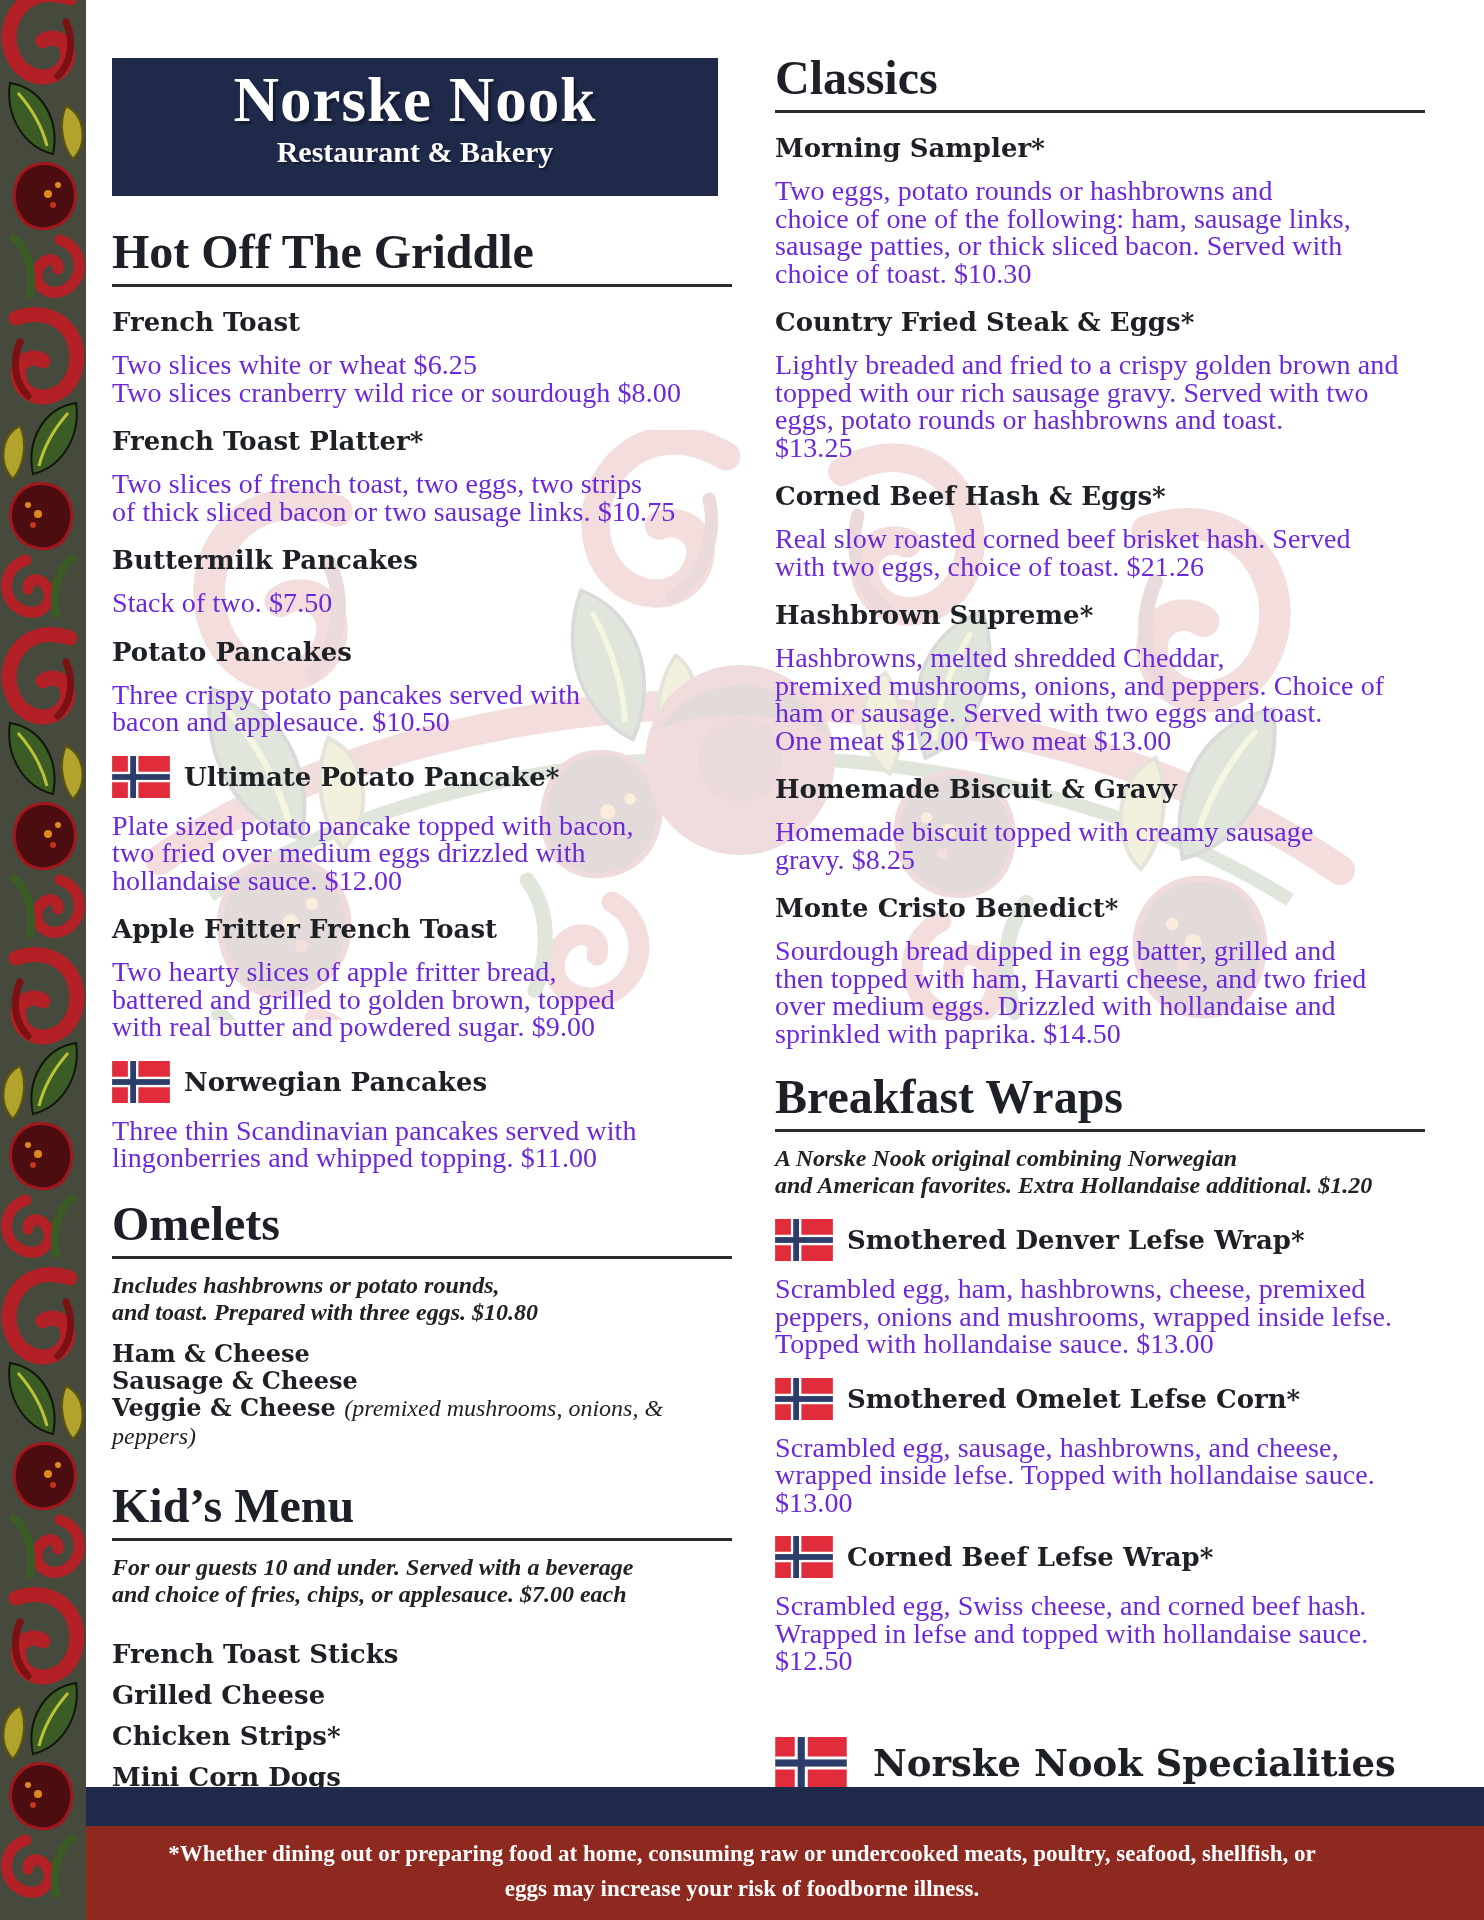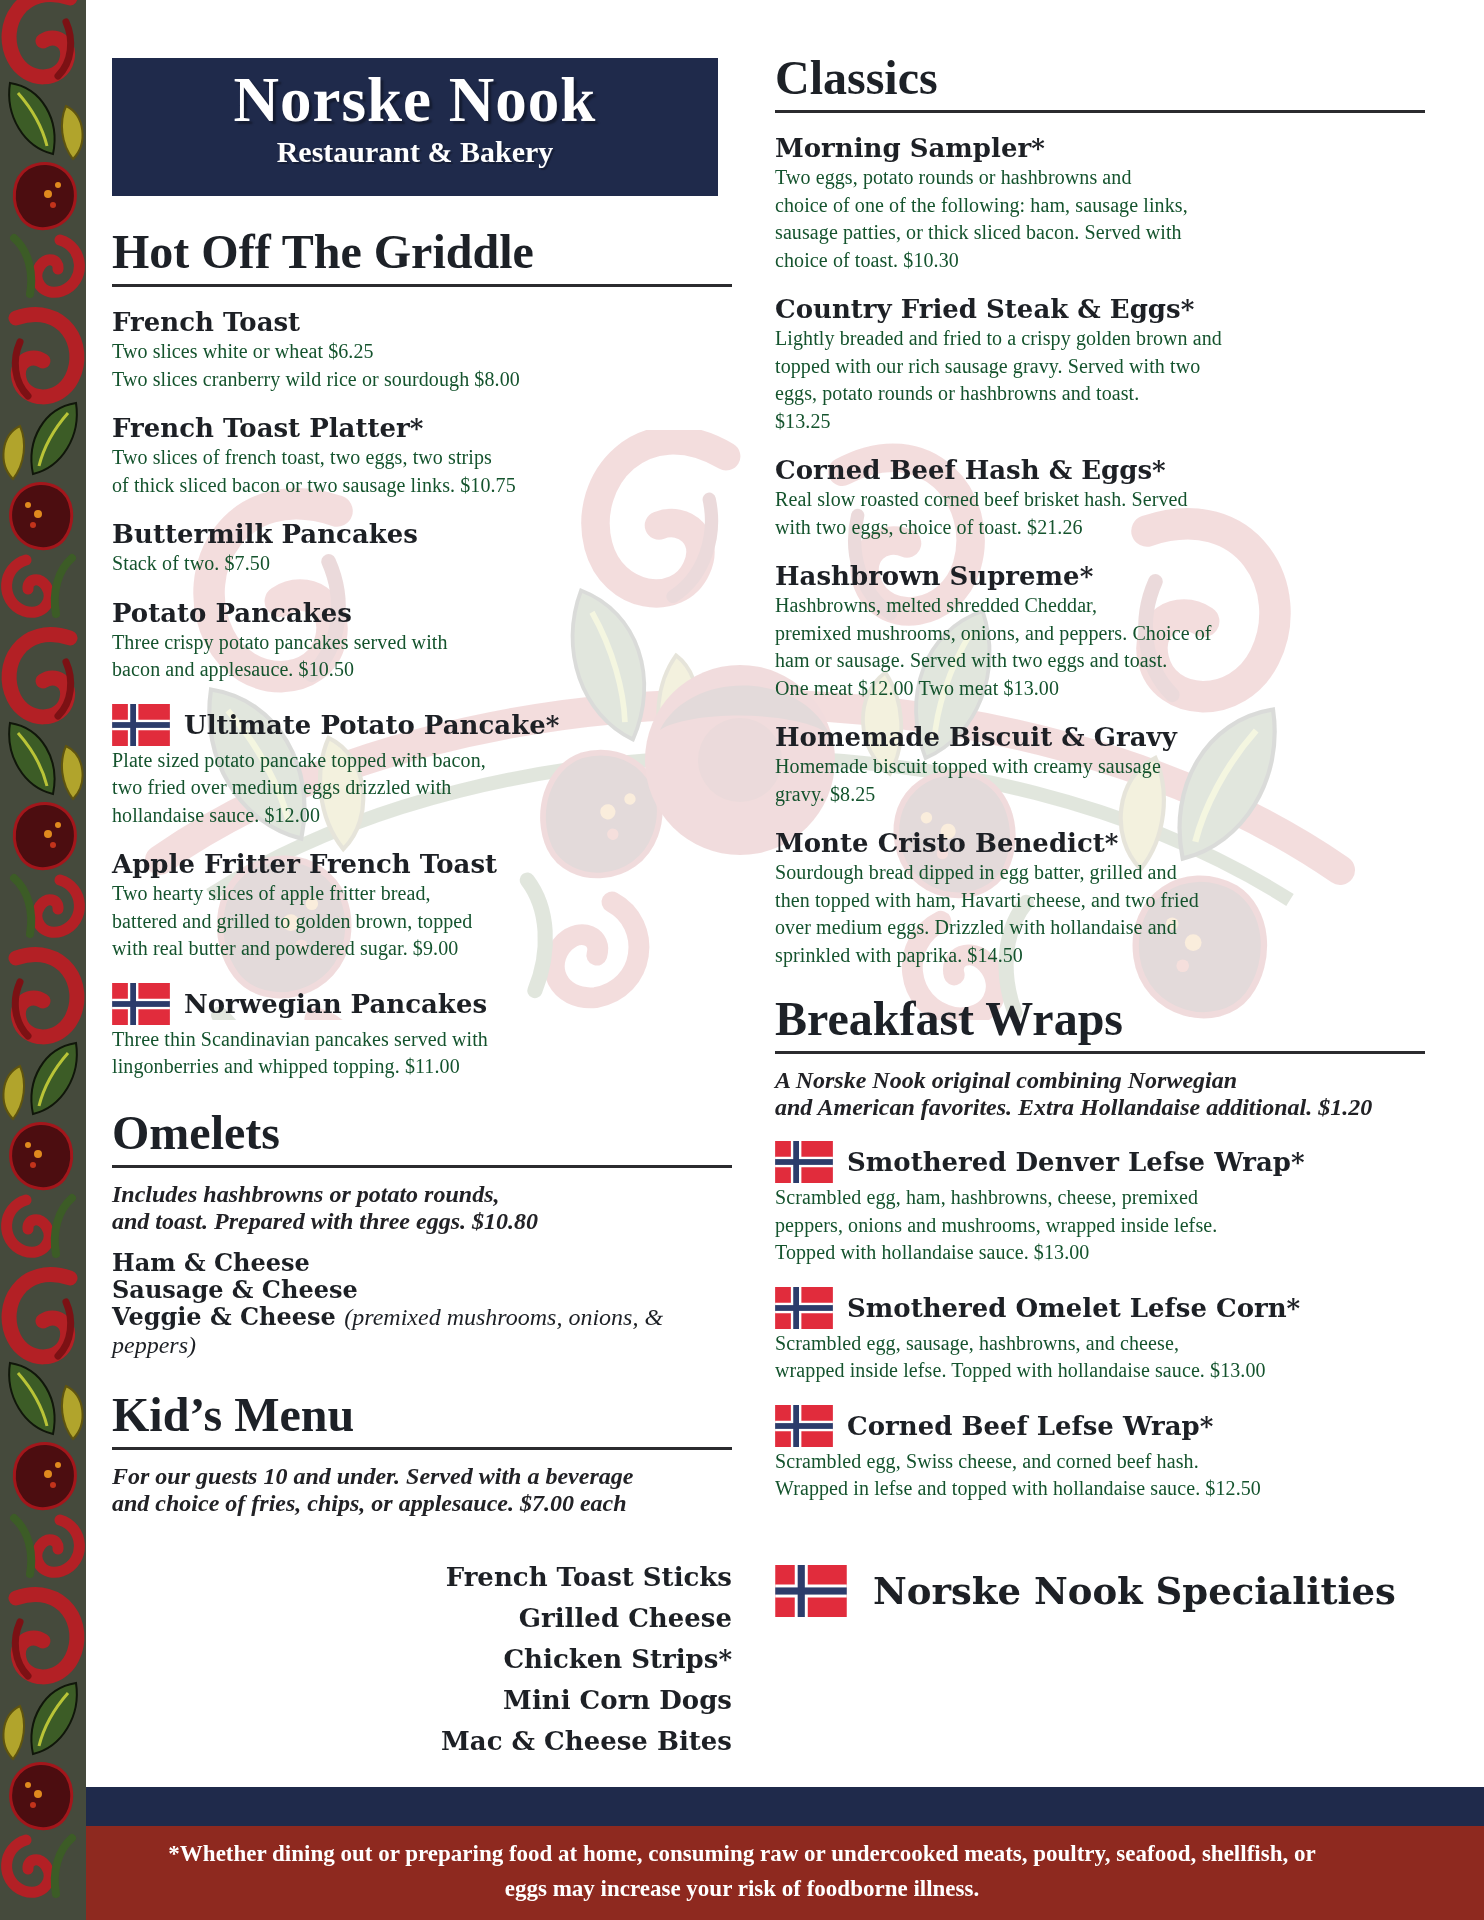--- a/index.html
+++ b/index.html
@@ -42,36 +42,36 @@
   .mt-classics{ margin-top:52px; }
   .mt-wraps   { margin-top:24px; }
 
   .item { margin-top:20px; }
   .item-name {
     display:flex; align-items:center; gap:14px;
     font-family:"DejaVu Serif", serif; font-weight:700; font-size:26px;
     line-height:30px; color:#1d2025;
   }
   .item-desc {
-    font-family:"Liberation Serif", serif; font-size:20px; line-height:27.5px;
-    margin-top:1px; white-space:pre-line; color:#14532d; letter-spacing:.1px;
+    font-family:"Liberation Serif", serif; font-size:28px; line-height:27.5px;
+    margin-top:14px; white-space:pre-line; color:#6d28d9; letter-spacing:.1px;
   }
   .flag-sm { width:58px; height:42px; flex:0 0 auto; }
   .flag-lg { width:72px; height:52px; flex:0 0 auto; }
 
   .intro {
     font-family:"Liberation Serif", serif; font-style:italic; font-weight:700;
     font-size:24px; line-height:27px; margin-top:13px; white-space:pre-line; color:#222226;
   }
 
   .plain-items { margin-top:14px; }
   .plain-item  { font-family:"DejaVu Serif", serif; font-weight:700; font-size:24px; line-height:27px; color:#1d2025; }
   .plain-item .note { font-family:"Liberation Serif", serif; font-weight:400; font-style:italic; font-size:24px; }
 
-  .kids-items { margin-top:40px;text-align:right; }
+  .kids-items { margin-top:26px; }
   .kids-item  { font-family:"DejaVu Serif", serif; font-weight:700; font-size:26px; line-height:41px; color:#1d2025; }
 
   .specialties { display:flex; align-items:center; gap:26px; margin-top:62px; }
   .specialties-title { font-family:"DejaVu Serif", serif; font-weight:700; font-size:37px; color:#1d2025; }
 
   
   .band-navy { position:absolute; left:0; top:1787px; width:1484px; height:39px; background:#1f2a4b; z-index:4; }
   .band-red  { position:absolute; left:0; top:1826px; width:1484px; height:94px; background:#8e291f; z-index:4;
                color:#fff; text-align:center; font-family:"Liberation Serif", serif; }
   .band-red .l1 { margin-top:15px; font-size:23px; font-weight:700; }

